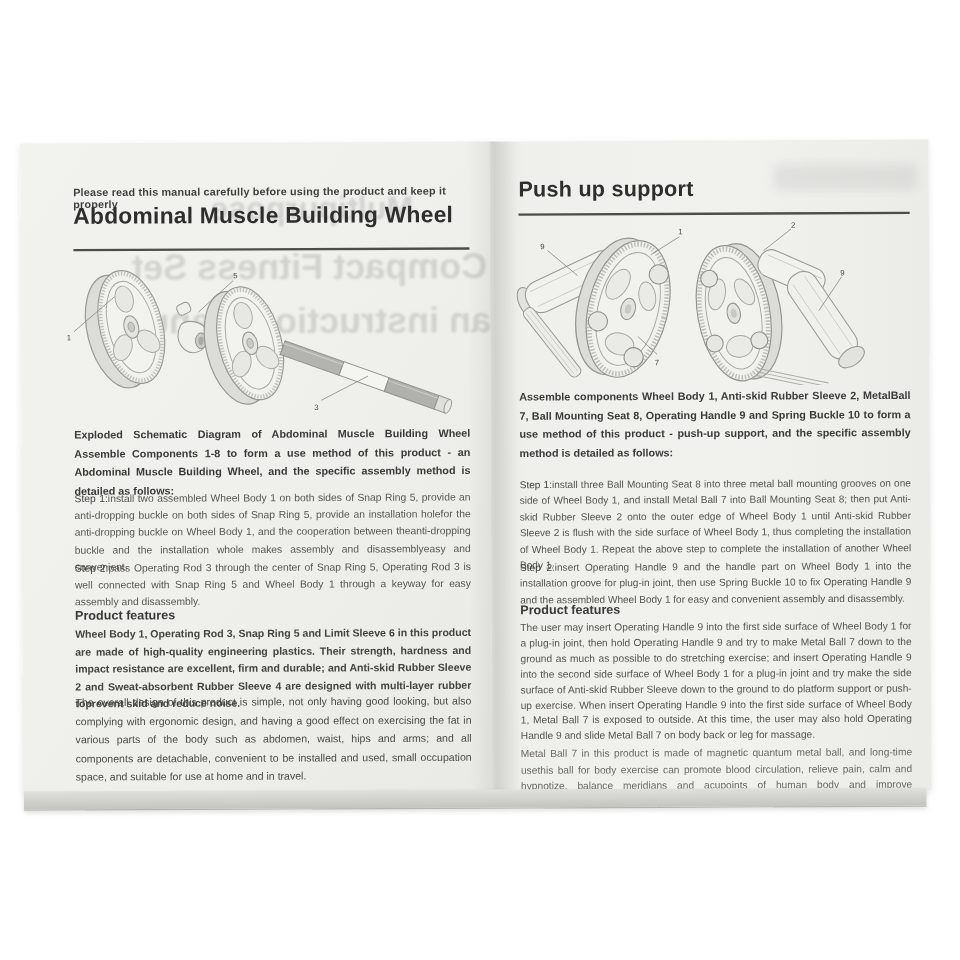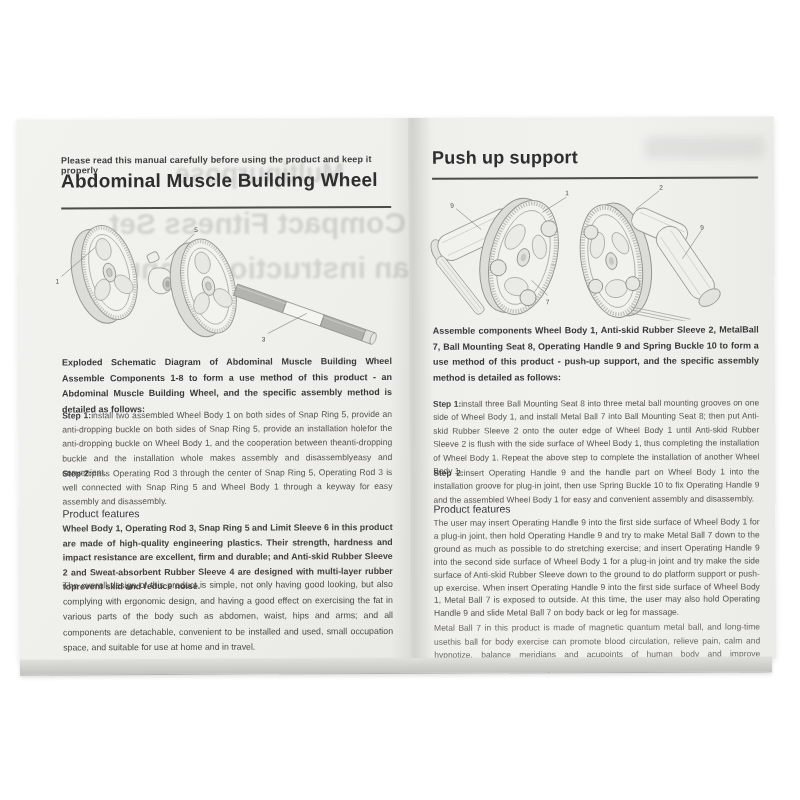--- a/index.html
+++ b/index.html
@@ -34,22 +34,22 @@
     border-bottom:1px solid #b5b5b1;
     box-shadow:0 2px 4px rgba(0,0,0,0.12);
   }
   .abs{position:absolute;}
   .notice{font-size:9px;font-weight:bold;color:#3f3f3d;letter-spacing:0.15px;}
   .h1{font-weight:bold;color:#2e2e2c;letter-spacing:0.2px;}
   .rule{border-top:2px solid #4c4c48;height:0;}
   .para{text-align:justify;margin:0;}
   .intro{font-size:9px;font-weight:bold;line-height:15.5px;color:#3a3a38;}
   .step{font-size:8.6px;line-height:14.2px;color:#57554f;}
-  .step .step-label{font-weight:bold;color:#3f3f3d;}
-  .feat-h{font-size:10.5px;font-weight:normal;color:#3a3a38;}
+  .step .step-label{font-weight:normal;color:#3f3f3d;}
+  .feat-h{font-size:10.5px;font-weight:bold;color:#3a3a38;}
   .featb{font-size:8.8px;font-weight:bold;line-height:14.6px;color:#45433f;}
   .featr{font-size:8.8px;line-height:15.6px;color:#4c4a46;}
   .rstep{font-size:8.4px;line-height:13.4px;}
   .rfeat1{font-size:8.5px;line-height:12.9px;color:#56544e;}
   .rfeat2{font-size:8.5px;line-height:13.5px;color:#6b6963;}
   .ghost{
     transform:scaleX(-1);
     font-weight:bold;color:#8d8d89;opacity:0.30;filter:blur(1.1px);
     white-space:nowrap;pointer-events:none;
   }

